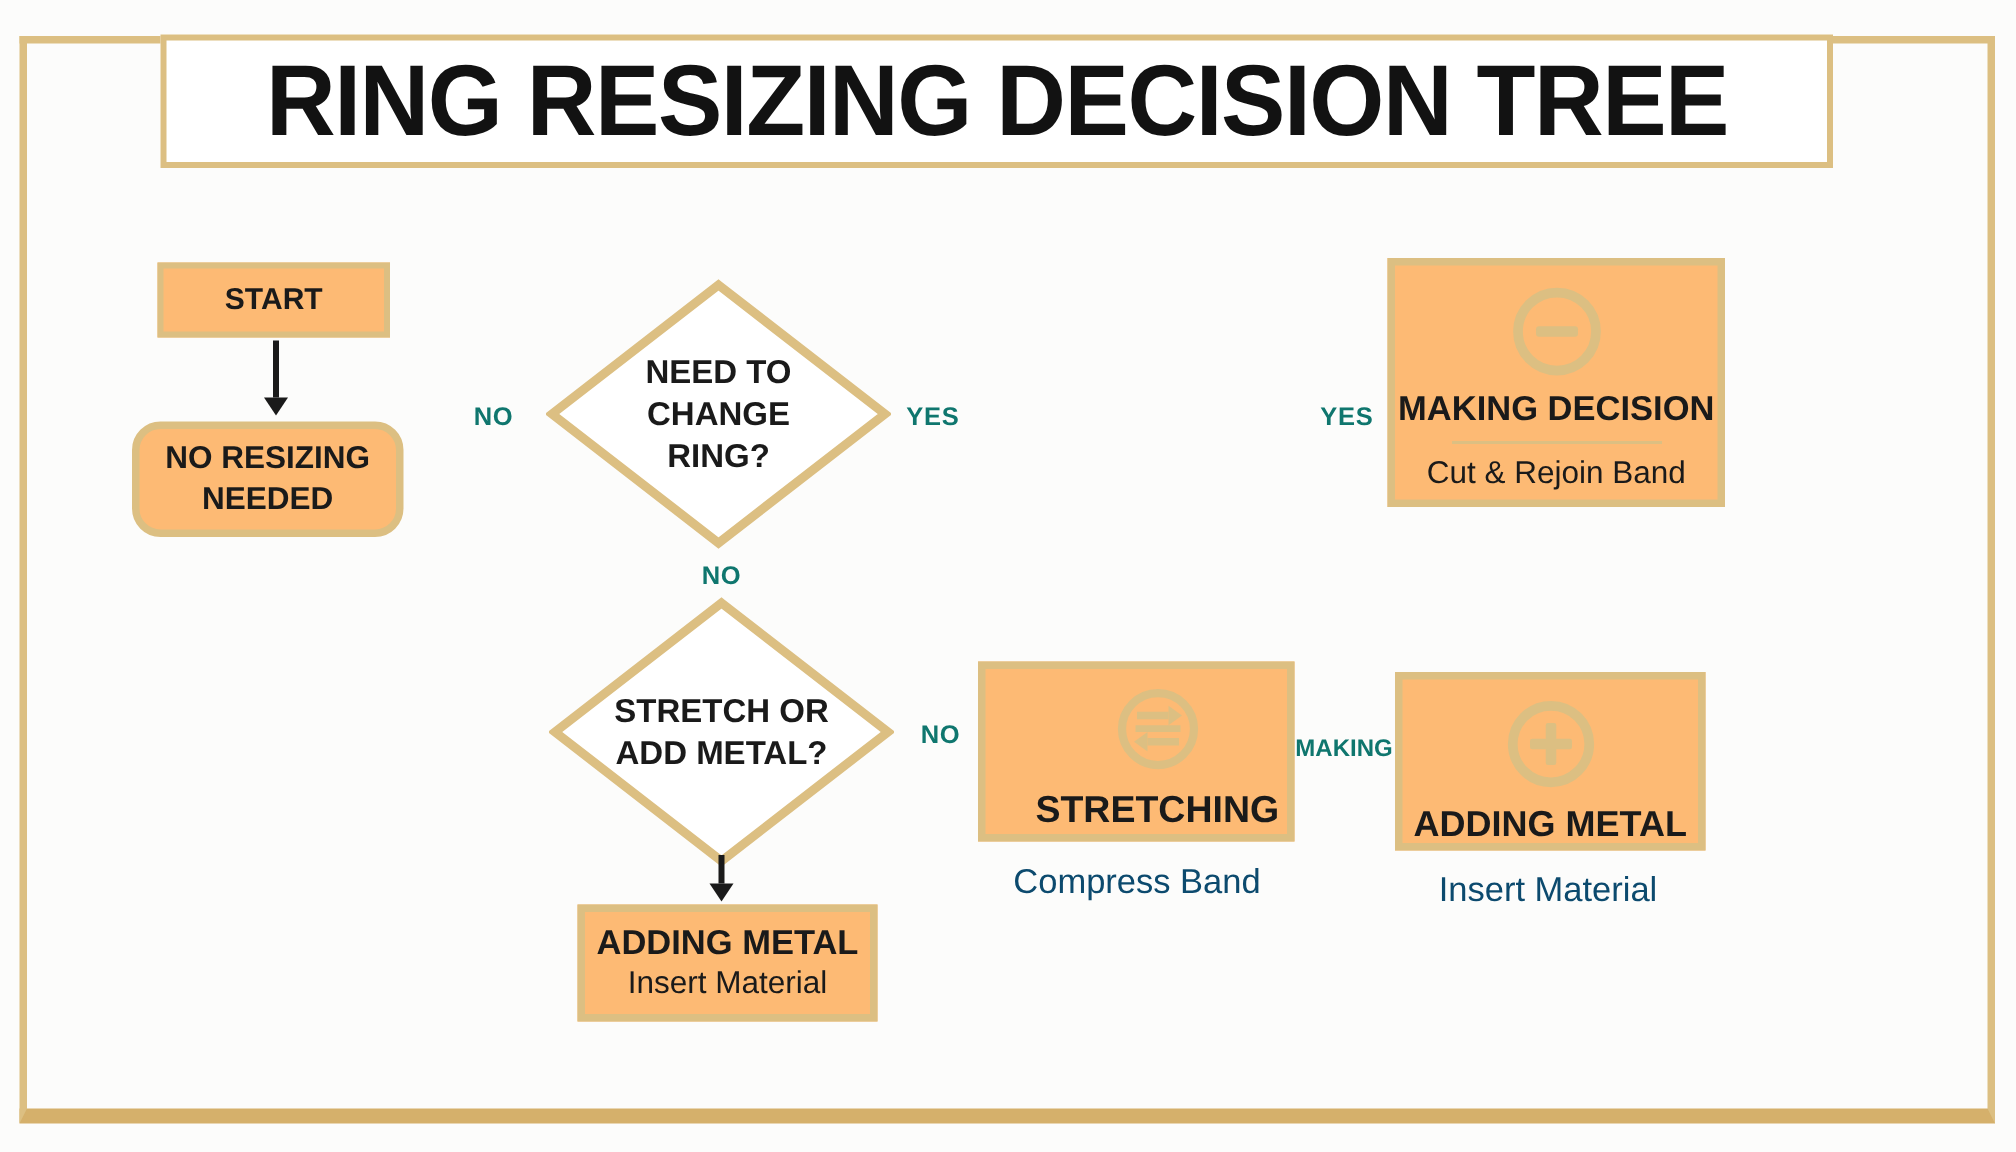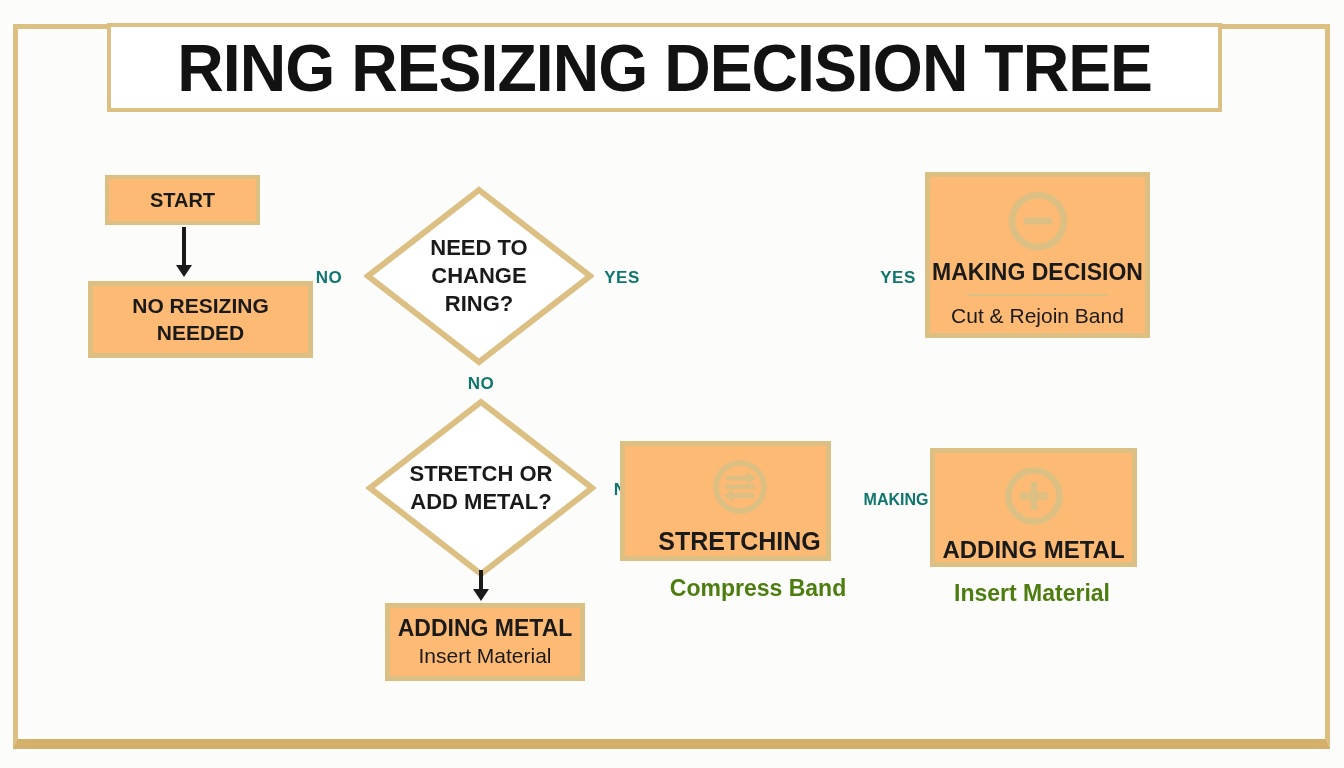--- a/index.html
+++ b/index.html
@@ -49,23 +49,23 @@
     position: absolute;
     border: 5px solid var(--gold);
     background: #fdba74;
     display: flex; flex-direction: column;
     align-items: center; justify-content: center;
     text-align: center;
     font-weight: bold;
     white-space: pre-line;
   }
   .box-start { left: 105px; top: 175px; width: 155px; height: 50px; font-size: 20px; border-width: 4px; }
-  .box-noresize { left: 88px; top: 281px; width: 225px; height: 77px; font-size: 21px; line-height: 1.25; }
+  .box-noresize { left: 88px; top: 281px; width: 181px; height: 77px; font-size: 21px; line-height: 1.25; border-radius: 19px; }
   .box-making { left: 925px; top: 172px; width: 225px; height: 166px; justify-content: flex-start; padding-top: 12px; }
-  .box-stretching { left: 620px; top: 441px; width: 211px; height: 120px; justify-content: flex-end; padding-top: 11px; padding-left: 28px; }
+  .box-stretching { left: 652px; top: 441px; width: 211px; height: 120px; justify-content: flex-start; padding-top: 11px; padding-left: 28px; }
   .box-adding-right { left: 930px; top: 448px; width: 207px; height: 119px; justify-content: flex-start; padding-top: 12px; }
   .box-adding-bottom { left: 385px; top: 603px; width: 200px; height: 78px; }
   .box-label-lg { font-size: 23px; font-weight: bold; line-height: 1.2; }
   .box-stretching .box-label-lg { font-size: 25px; margin-top: 10px; }
   .box-adding-right .box-label-lg { font-size: 24px; margin-top: 9px; }
   .box-making .box-label-lg { margin-top: 6px; }
   .box-sub { font-size: 21px; font-weight: normal; line-height: 1.3; }
   .divider {
     width: 140px; height: 2px;
     background: var(--gold);
@@ -96,22 +96,22 @@
   .e-no1 { left: 329px; top: 278px; }
   .e-yes1 { left: 622px; top: 278px; }
   .e-yes2 { left: 898px; top: 278px; }
   .e-no2 { left: 481px; top: 384px; }
   .e-no3 { left: 627px; top: 490px; }
   .e-stretch { left: 896px; top: 500px; font-size: 16px; letter-spacing: 0; }
   
   .caption {
     position: absolute;
     transform: translate(-50%, -50%);
-    font-size: 23px; font-weight: bold;
-    color: #4d7c0f;
+    font-size: 23px; font-weight: normal;
+    color: #0c4a6e;
     white-space: nowrap;
     text-align: right;
   }
   .cap-compress { left: 758px; top: 588px; }
   .cap-insert { left: 1032px; top: 593px; }
   
   .varrow {
     position: absolute;
     display: flex; flex-direction: column; align-items: center;
     width: 18px;

